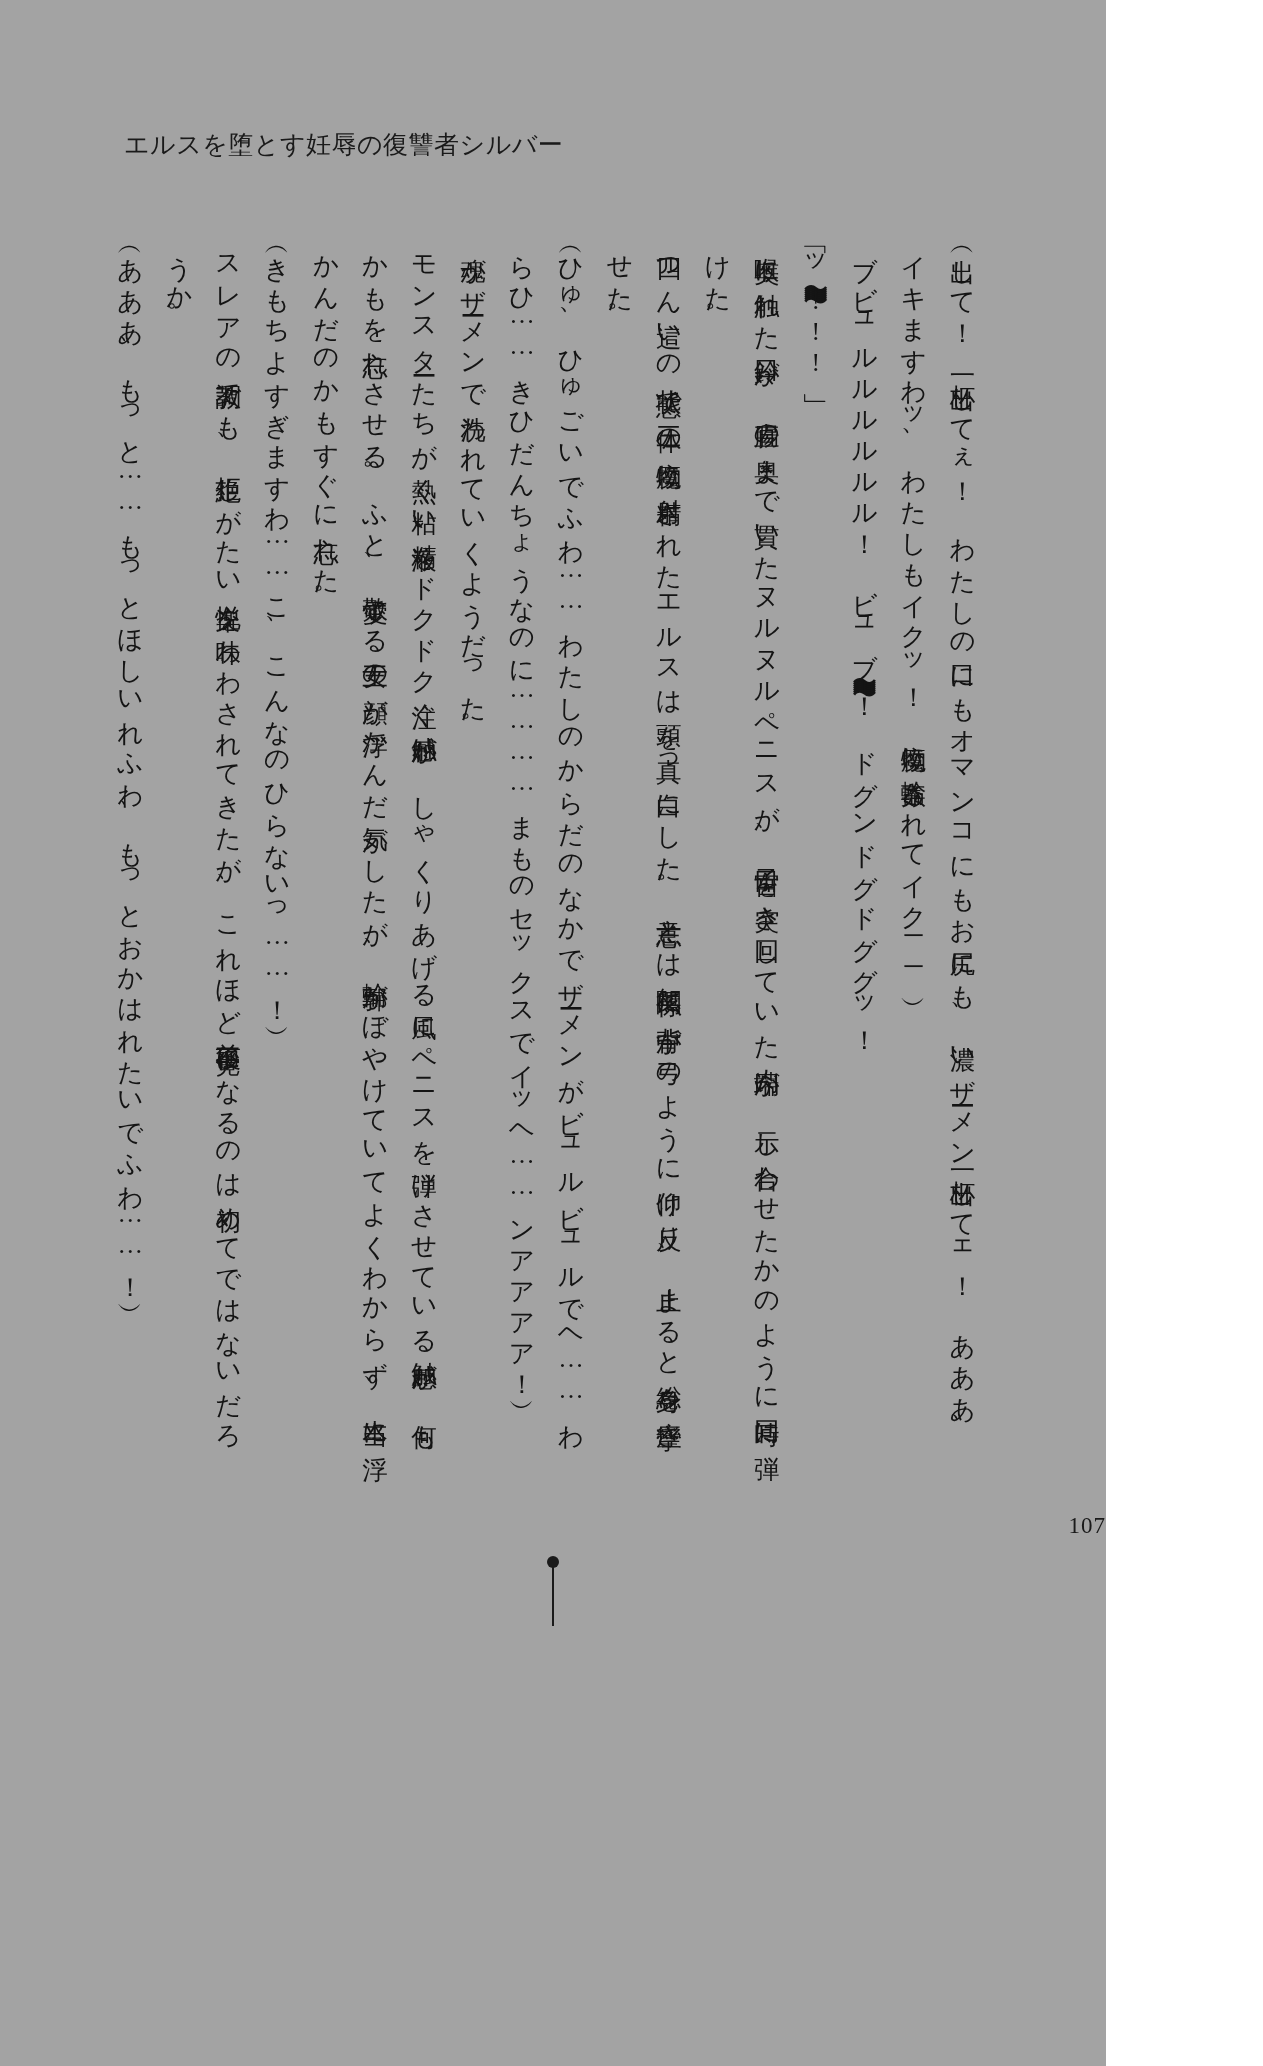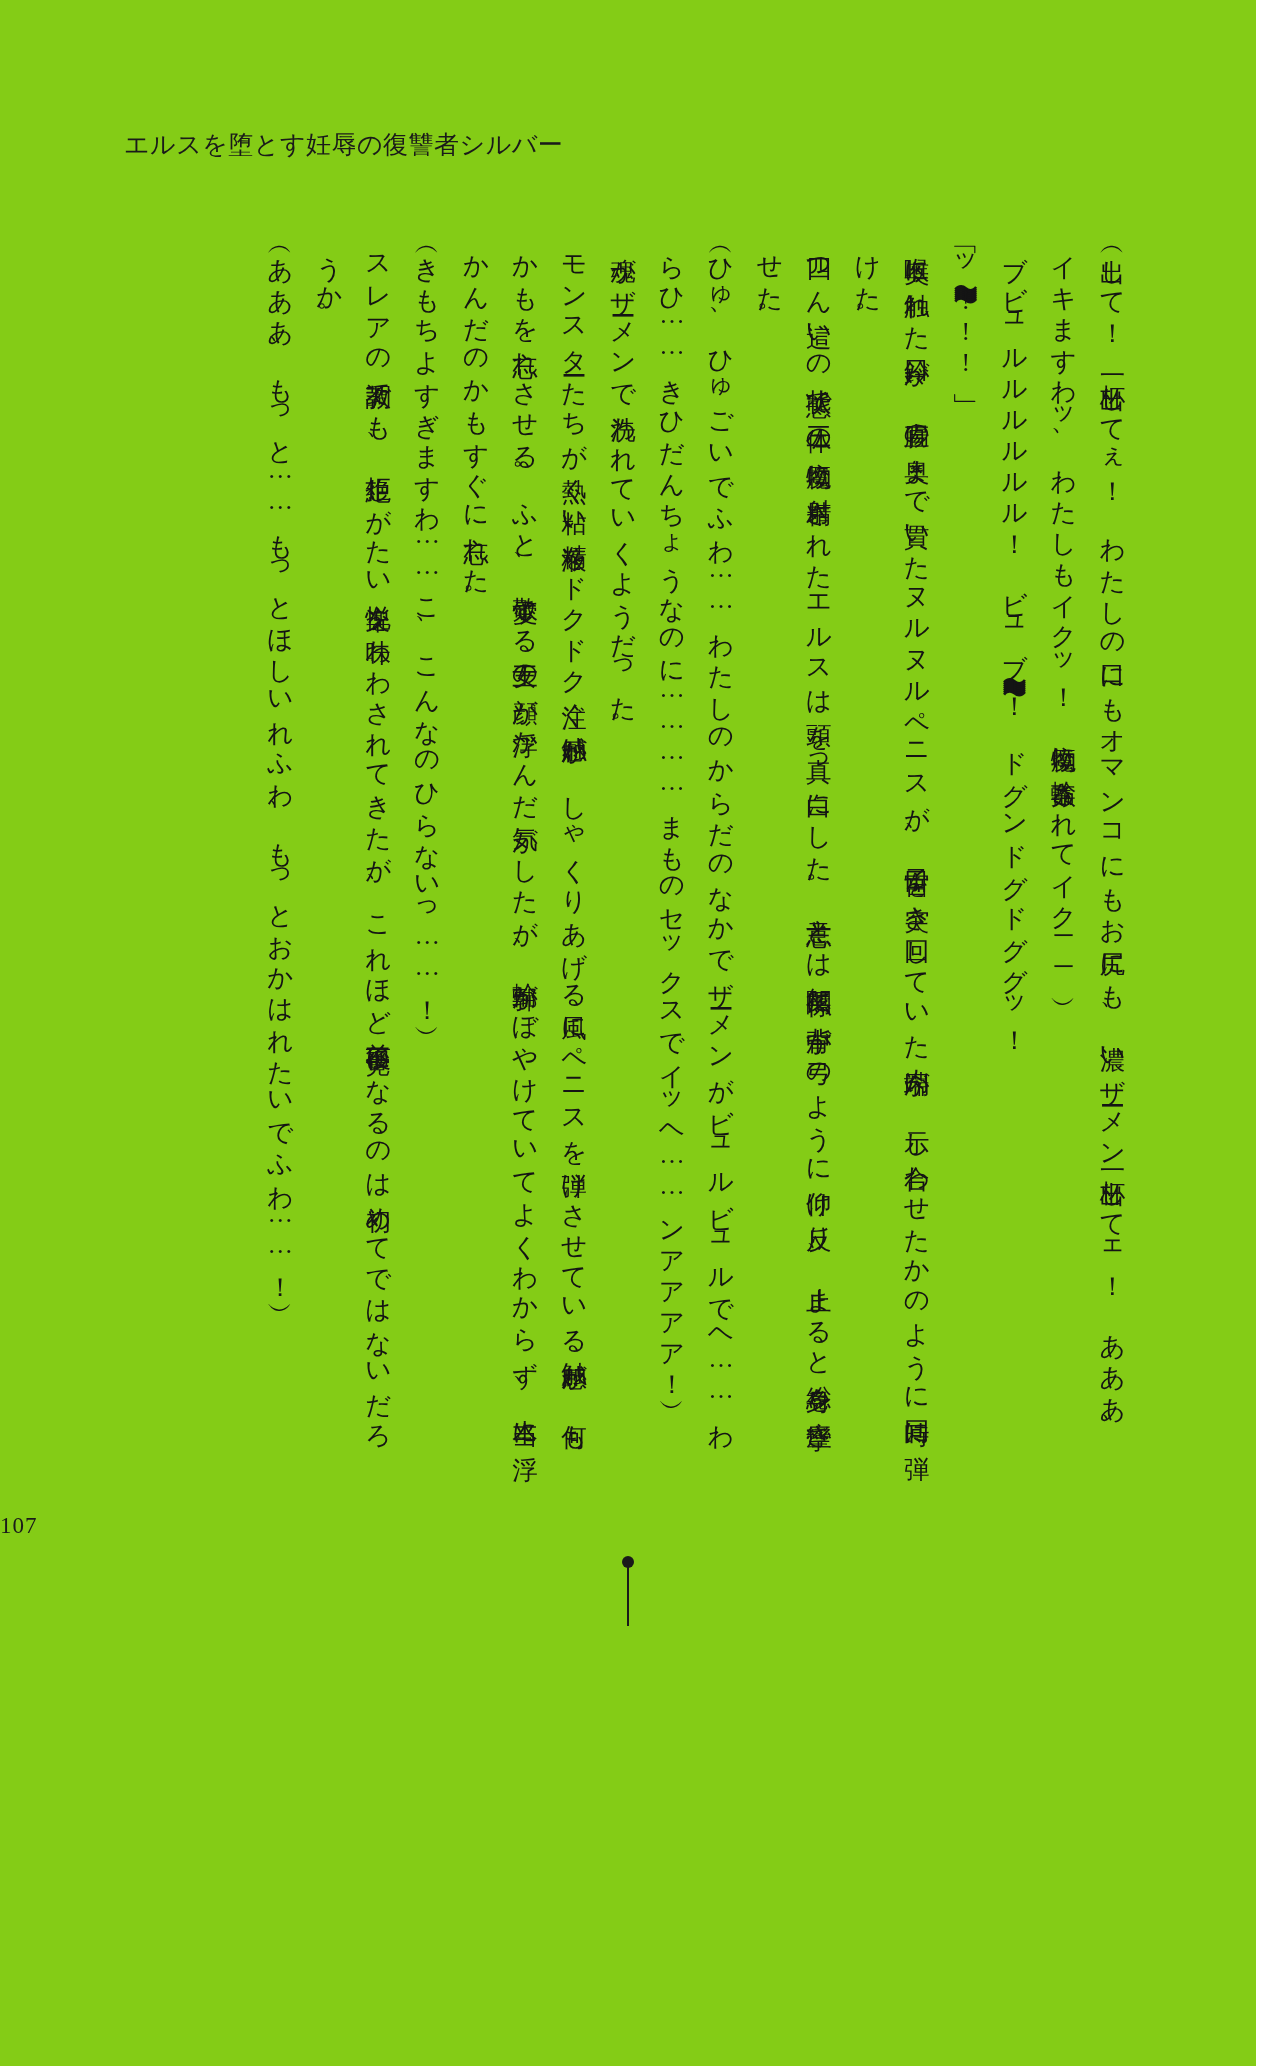--- a/index.html
+++ b/index.html
@@ -12,23 +12,24 @@
     height: 2066px;
     position: relative;
     font-family: "Liberation Serif", "DejaVu Serif", serif;
     color: #111111;
     overflow: hidden;
   }
 
   .page {
     position: absolute;
     left: 0; top: 0;
-    width: 1256px;
+    width: 1078px;
     height: 2066px;
-    background: #84cc16;
+    background: #a3a3a3;
+    padding-left: 28px;
   }
 
   
   .running-header {
     position: absolute;
     left: 124px;
     top: 128px;
     font-size: 25px;
     letter-spacing: 0.5px;
     color: #1a1a1a;
@@ -58,21 +59,21 @@
     padding: 0;
     text-indent: 0;
   }
 
   
   .page-number {
     position: absolute;
     left: 0;
     right: 0;
     top: 1513px;
-    text-align: left;
+    text-align: right;
     font-size: 23px;
     color: #1a1a1a;
     letter-spacing: 1px;
   }
 
   
   .gutter-mark {
     position: absolute;
     left: 50%;
     top: 1556px;

